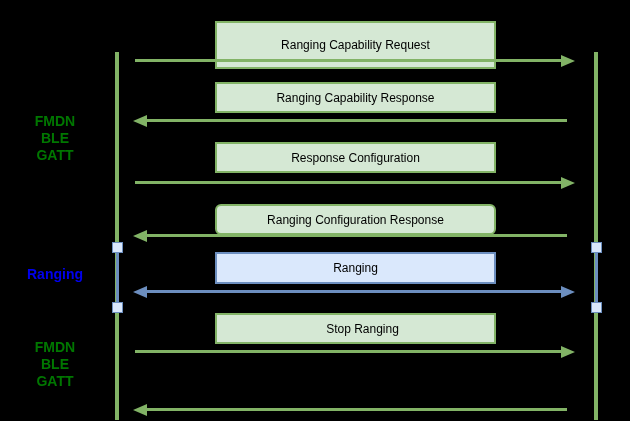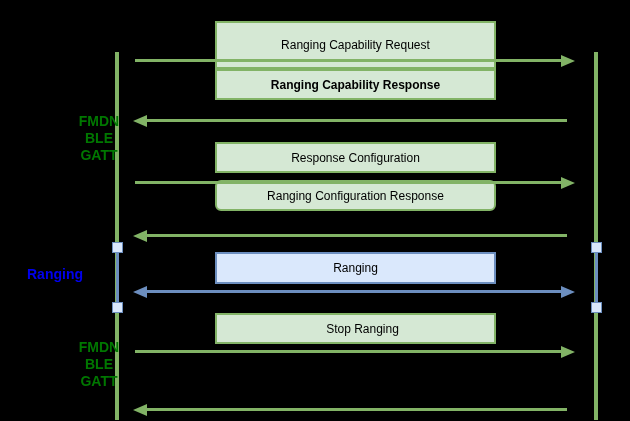--- a/index.html
+++ b/index.html
@@ -47,23 +47,23 @@
     color: var(--message-text);
     font-size: 12px;
     display: flex; align-items: center; justify-content: center;
     white-space: nowrap;
   }
   .msg-box.blue {
     border-color: var(--blue-stroke);
     background: var(--blue-fill);
   }
   .m1 { top: 21px; height: 48px; }
-  .m2 { top: 69px; font-weight: bold; }
+  .m2 { top: 82px; }
   .m3 { top: 142px; }
-  .m4 { top: 180px; border-radius: 6px; }
+  .m4 { top: 204px; border-radius: 6px; }
   .m5 { top: 252px; height: 32px; }
   .m6 { top: 313px; padding-left: 14px; }
   .m7 { top: 369px; }
 
   
   .arrow { position: absolute; height: 12px; }
   .shaft {
     position: absolute; top: 4px; height: 3px;
     background: var(--green-stroke);
   }
@@ -100,21 +100,21 @@
   .a7 { top: 404px; }
 
   
   .side-label {
     position: absolute;
     left: 0; width: 110px;
     text-align: center;
     font-weight: bold;
     font-size: 14px; line-height: 17px;
   }
-  .side-label.green { color: var(--green-text); margin-left: 44px; }
+  .side-label.green { color: var(--green-text); }
   .side-label.blue-text { color: var(--blue-text); }
   .phase-gatt-top    { top: 113px; }
   .phase-ranging     { top: 266px; }
   .phase-gatt-bottom { top: 339px; }
 </style>
 </head>
 <body>
 
 <div class="stage">
 

